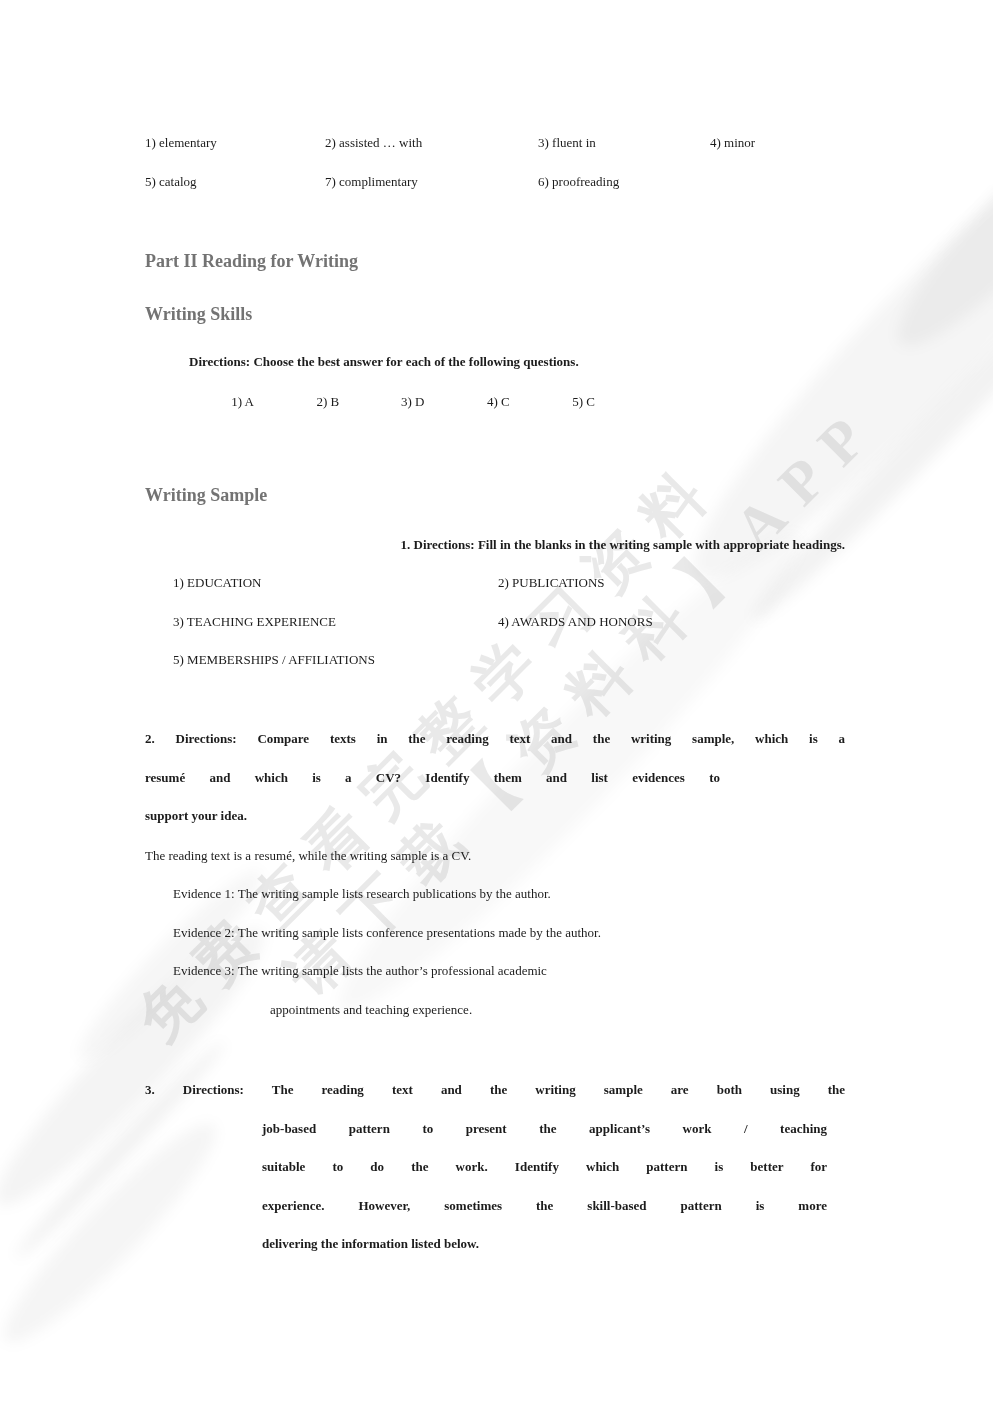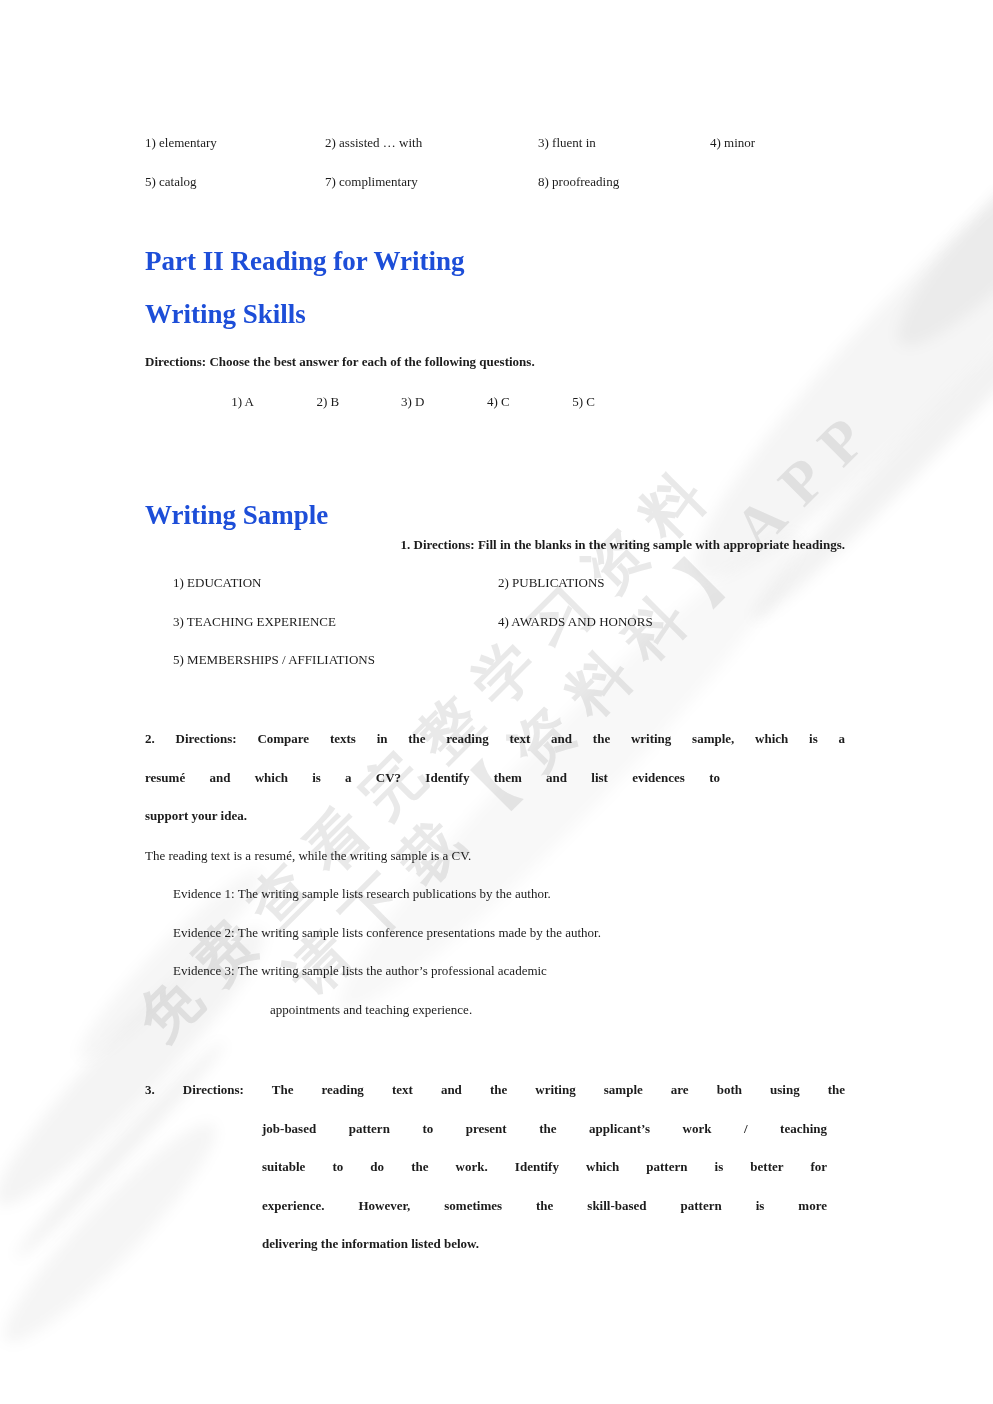--- a/index.html
+++ b/index.html
@@ -31,30 +31,30 @@
     color:rgba(120,120,120,0.16);
     transform:rotate(-45deg);
     transform-origin:0 0;
   }
   .wm1 { left:120px; top:1002px; }
   .wm2 { left:270px; top:957px;  }
   
   .content { position:absolute; left:145px; width:700px; }
   .body-text { font-size:13px; line-height:38.6px; }
   .bold { font-weight:bold; }
-  .h1 { font-size:27px; font-weight:bold; line-height:28px; color:#1d4ed8; }
+  .h1 { font-size:18px; font-weight:bold; line-height:28px; color:#737373; }
   .vocab-grid { top:124px; }
   .vocab-row { display:grid; grid-template-columns:180px 213px 172px auto; height:38.5px; }
   .pos-part2       { top:247px; }
   .pos-wskills     { top:300px; }
-  .pos-dir1        { top:348px; }
+  .pos-dir1        { top:348px;margin-left:44px; }
   .pos-mc          { top:383px; }
   .mc-row { padding-left:27px; }
   .mc-item { display:inline-block; width:82px;text-align:right; }
-  .pos-wsample     { top:501px; }
+  .pos-wsample     { top:481px; }
   .pos-task1       { top:531px; }
   .pos-headings    { top:564px; }
   .headings-grid { margin-left:28px; }
   .headings-row { display:grid; grid-template-columns:325px auto; height:38.6px; }
   .pos-para2       { top:720px; }
   .pos-intro       { top:837px; }
   .pos-evidence    { top:875px; }
   .evidence-block { margin-left:28px; }
   .ev-wrap { margin-left:97px; }
   .pos-para3       { top:1071px; }
@@ -84,21 +84,21 @@
   <div class="content body-text vocab-grid">
     <div class="vocab-row">
       <span>1) elementary</span>
       <span>2) assisted … with</span>
       <span>3) fluent in</span>
       <span>4) minor</span>
     </div>
     <div class="vocab-row">
       <span>5) catalog</span>
       <span>7) complimentary</span>
-      <span>8) proofreading</span>
+      <span>6) proofreading</span>
     </div>
   </div>
 
   <div class="content h1 pos-part2">Part II Reading for Writing</div>
 
   <div class="content h1 pos-wskills">Writing Skills</div>
   <div class="content body-text bold pos-dir1" style="line-height:28px;">Directions: Choose the best answer for each of the following questions.</div>
   <div class="content body-text pos-mc mc-row">
     <span class="mc-item">1) A</span>
     <span class="mc-item">2) B</span>

